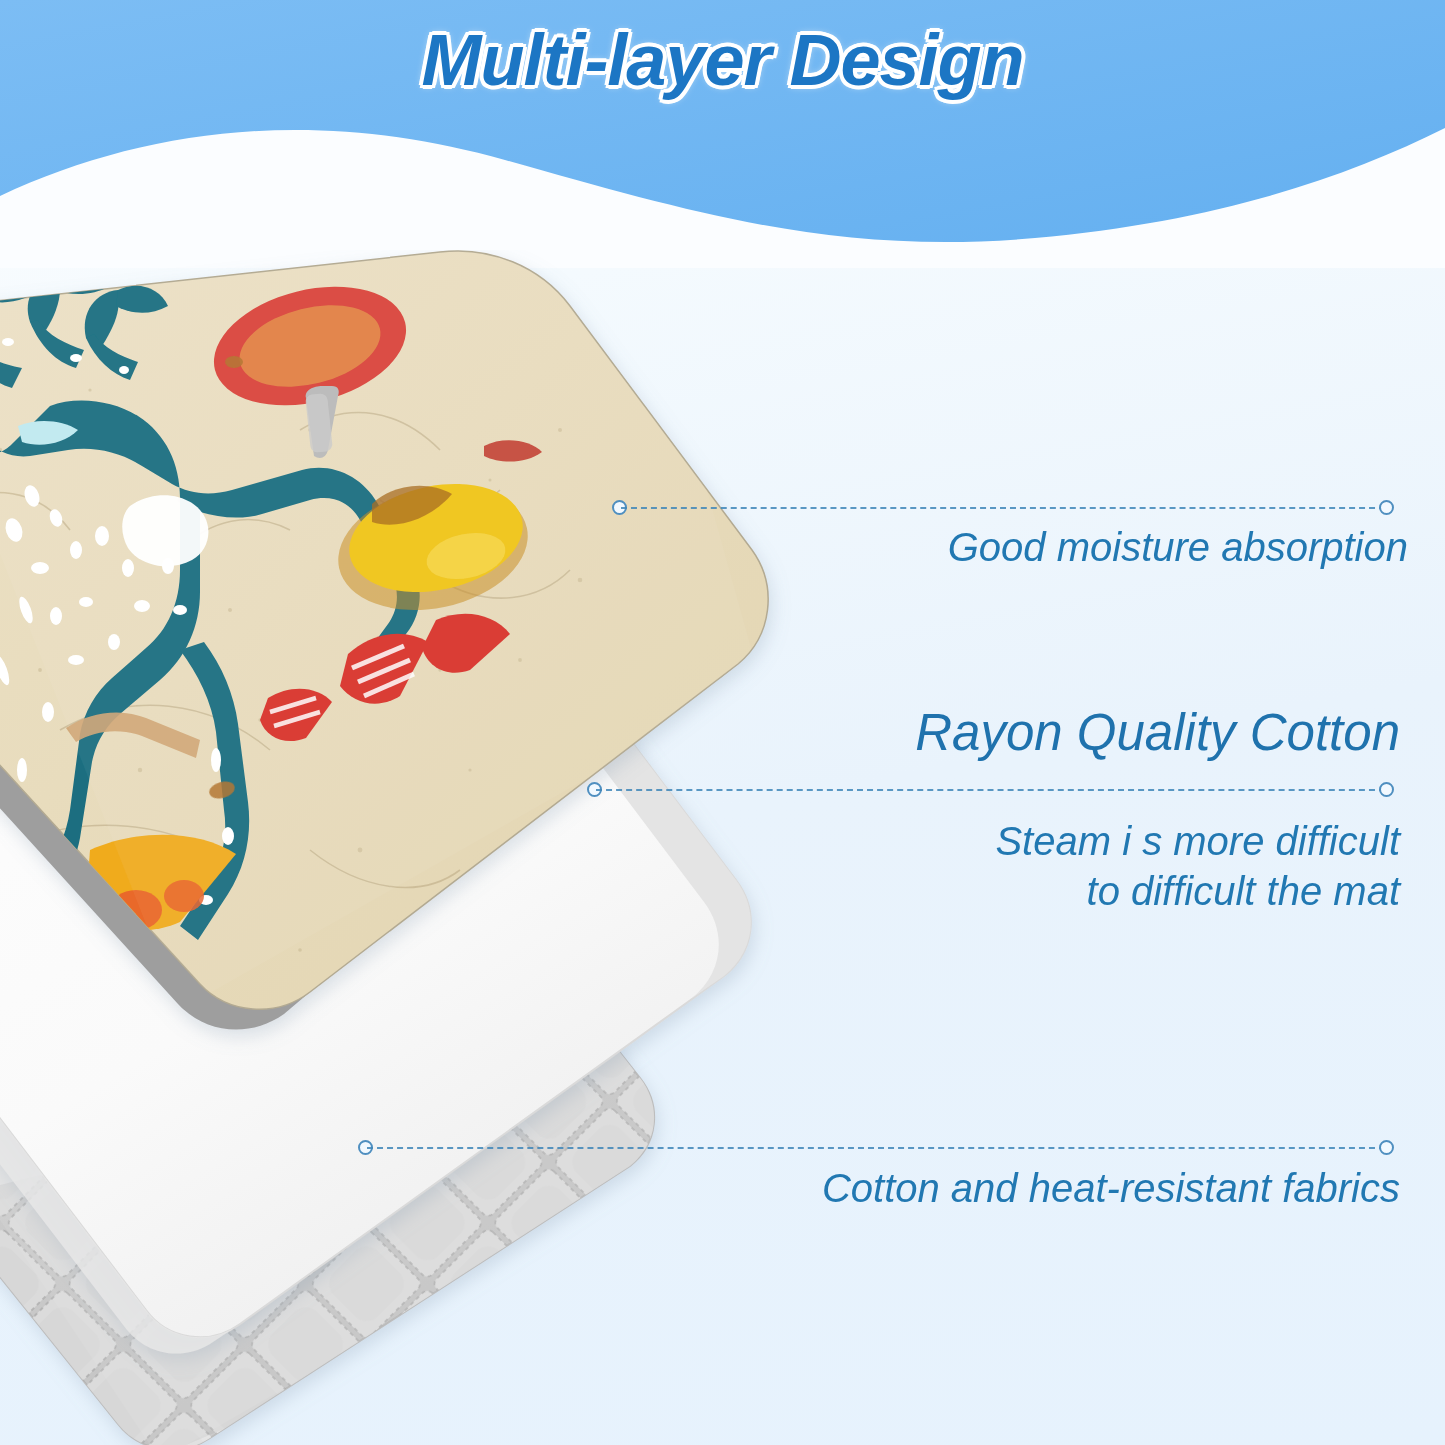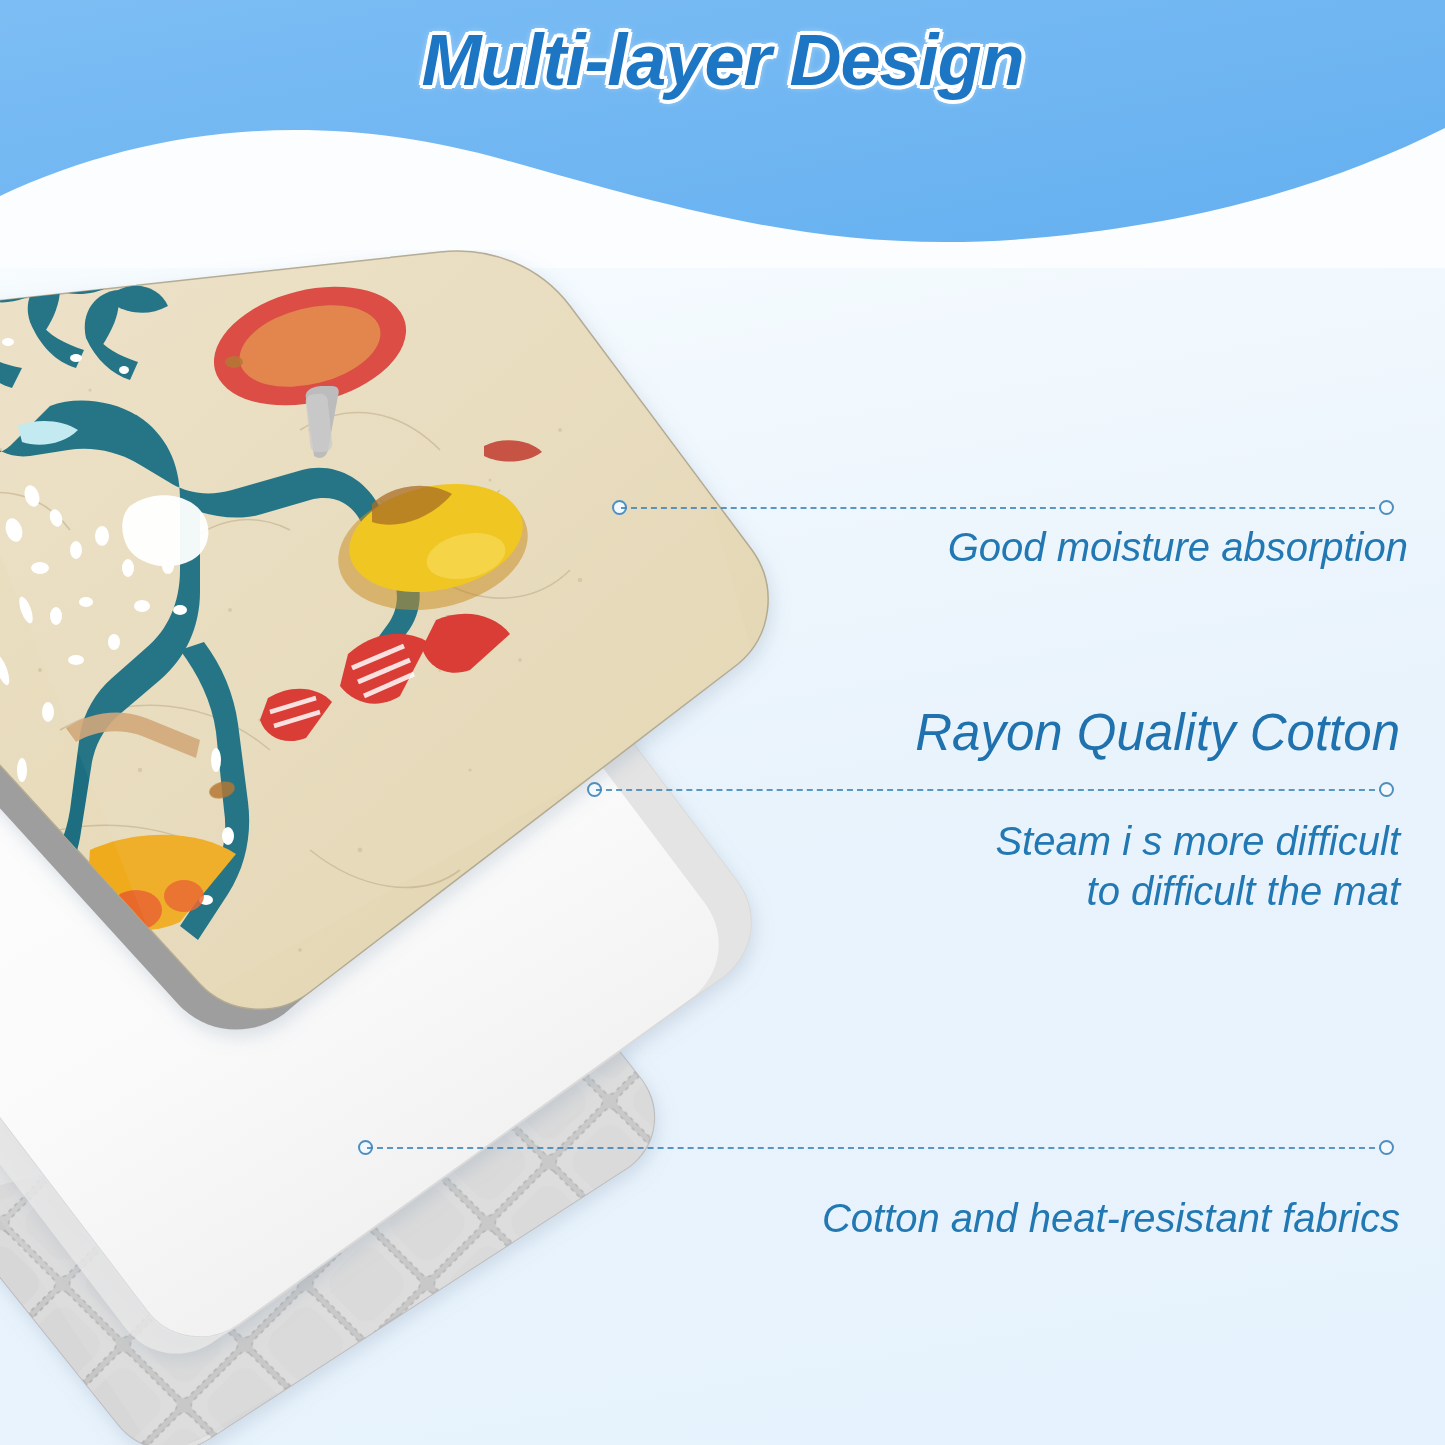--- a/index.html
+++ b/index.html
@@ -367,17 +367,17 @@
   <div class="callout" style="top:776px;left:640px;width:760px;margin-top:40px;">
     <div class="c-sub">Steam i s more difficult</div>
     <div class="c-sub">to difficult the mat</div>
   </div>
 
   <div class="dash" style="top:1147px;left:358px;width:1036px;">
     <span class="dot l"></span>
     <span class="ln"></span>
     <span class="dot r"></span>
   </div>
-  <div class="callout" style="top:1163px;left:620px;width:780px;margin-top:30px;">
+  <div class="callout" style="top:1163px;left:620px;width:780px;">
     <div class="c-sub">Cotton and heat-resistant fabrics</div>
   </div>
 
 </div>
 
 </body></html>

